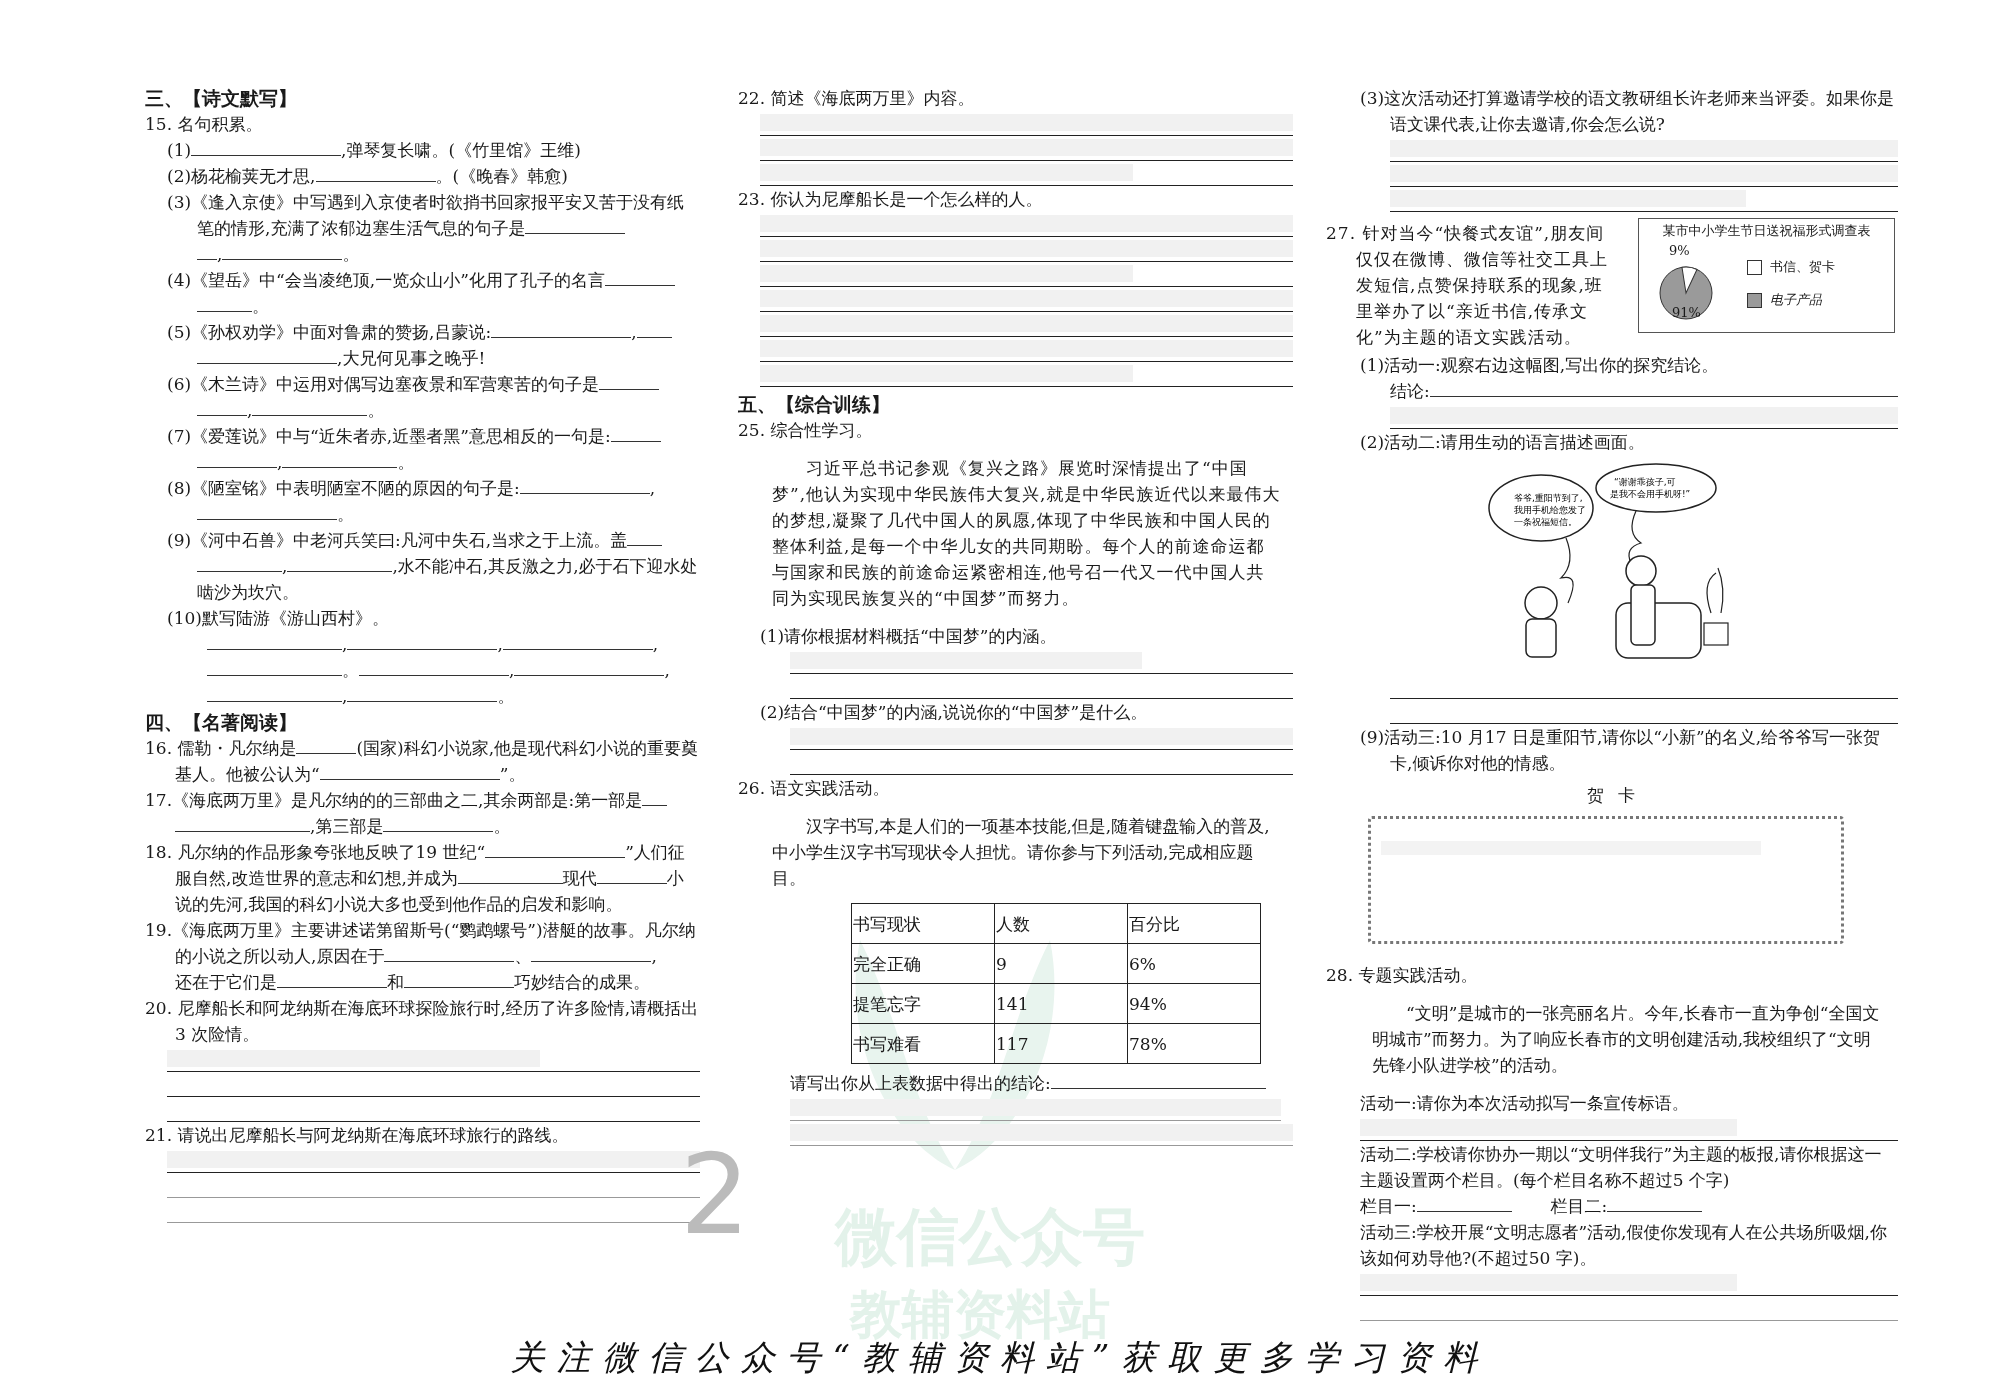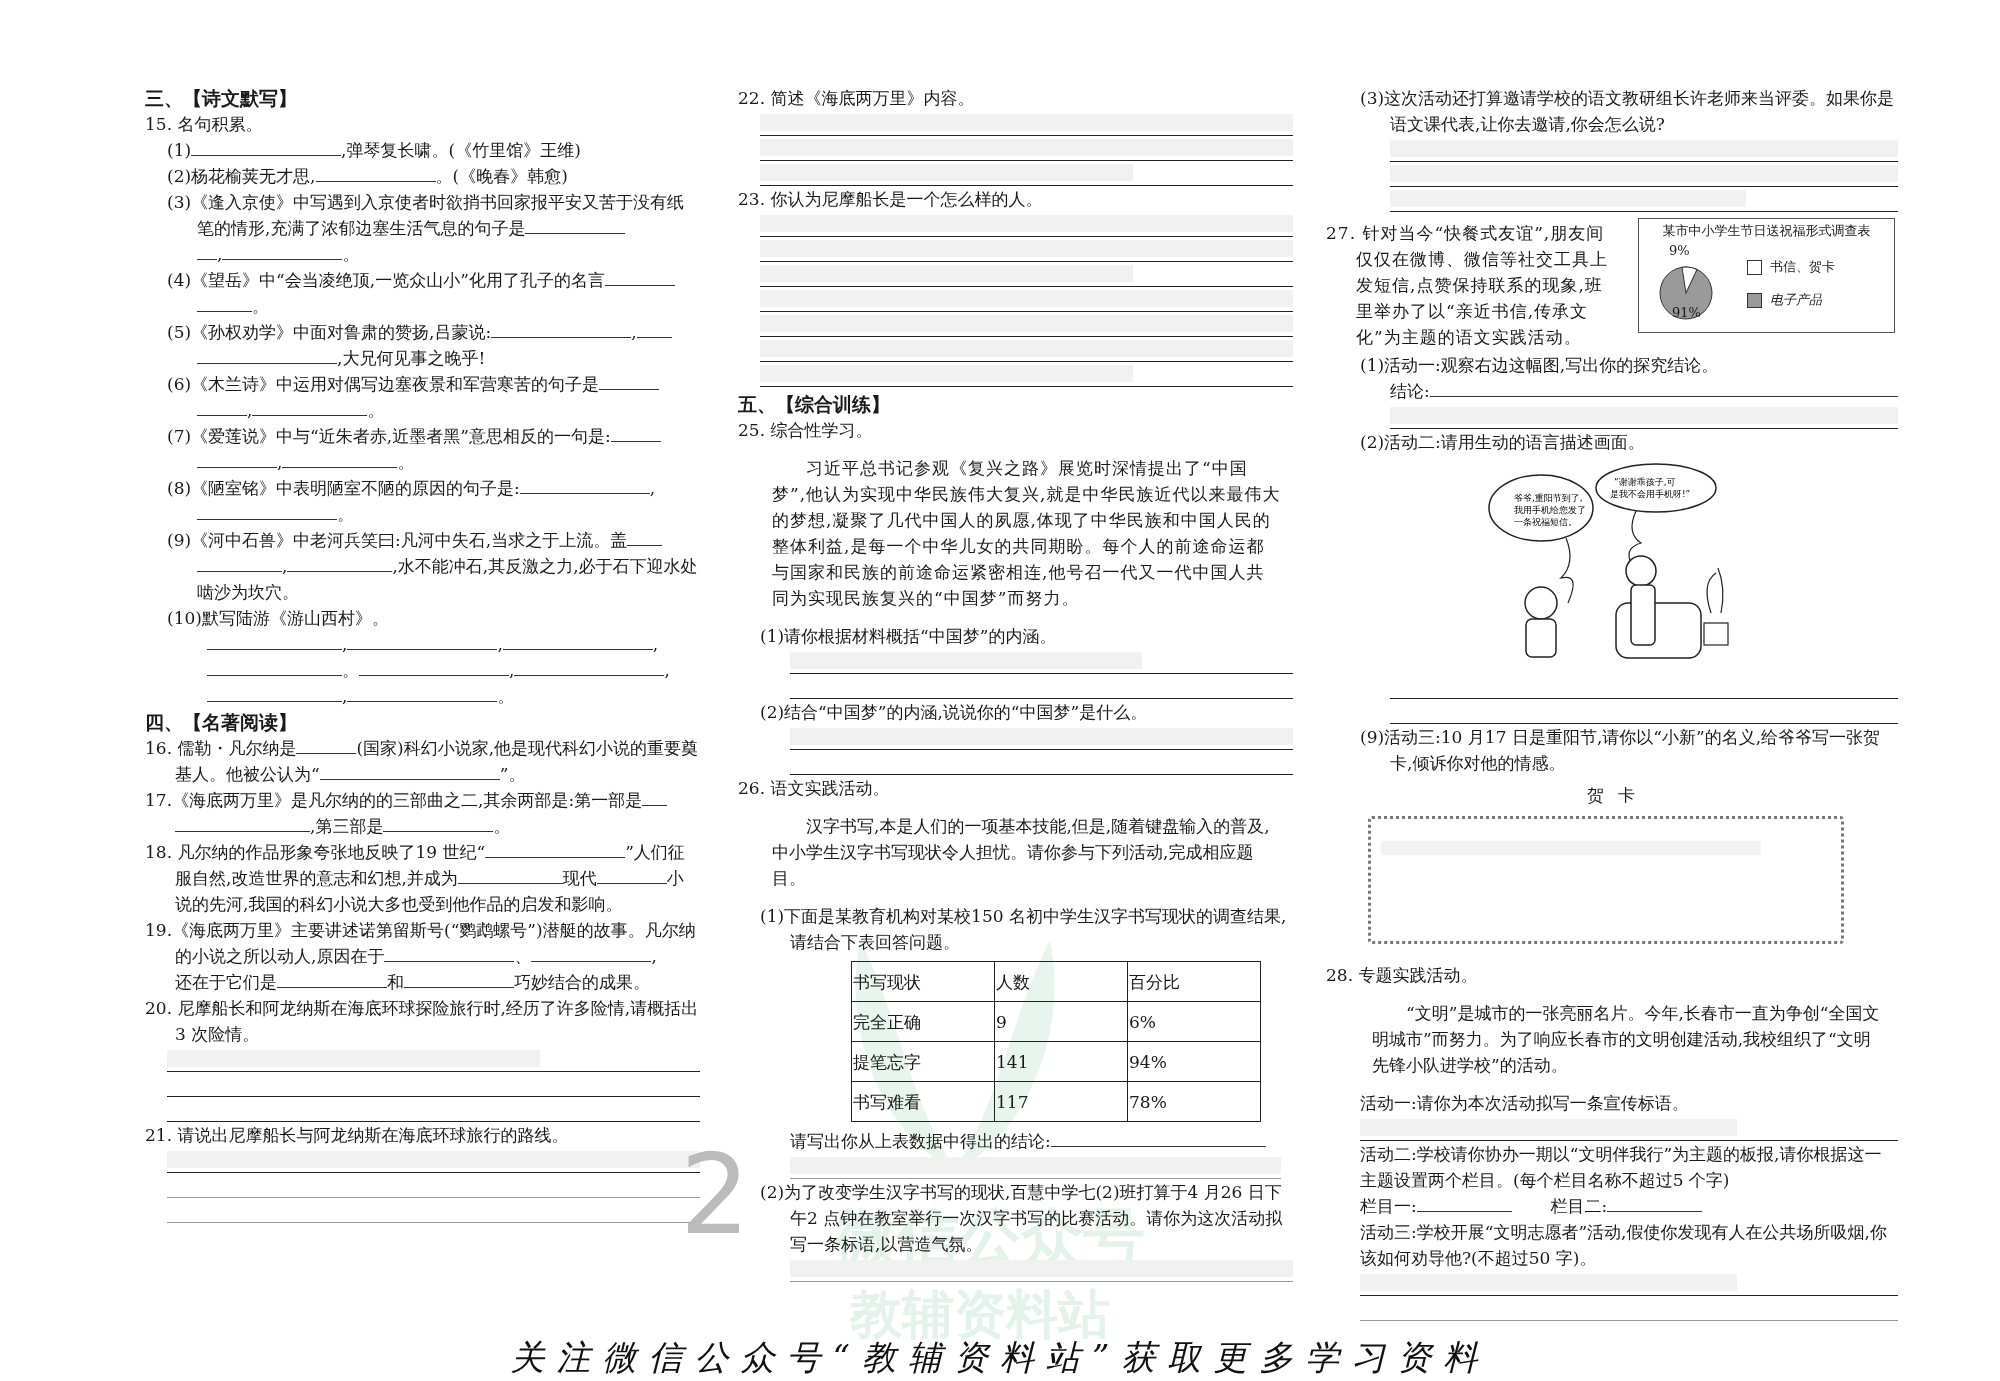--- a/index.html
+++ b/index.html
@@ -98,21 +98,20 @@
   <p class="para kai">习近平总书记参观《复兴之路》展览时深情提出了“中国梦”,他认为实现中华民族伟大复兴,就是中华民族近代以来最伟大的梦想,凝聚了几代中国人的夙愿,体现了中华民族和中国人民的整体利益,是每一个中华儿女的共同期盼。每个人的前途命运都与国家和民族的前途命运紧密相连,他号召一代又一代中国人共同为实现民族复兴的“中国梦”而努力。</p>
   <div class="q ind1">(1)请你根据材料概括“中国梦”的内涵。</div>
   <span class="ans fade" style="margin-left:52px"></span>
   <span class="ans" style="margin-left:52px"></span>
   <div class="q ind1">(2)结合“中国梦”的内涵,说说你的“中国梦”是什么。</div>
   <span class="ans full" style="margin-left:52px"></span>
   <span class="ans" style="margin-left:52px"></span>
 
   <div class="q">26. 语文实践活动。</div>
   <p class="para">汉字书写,本是人们的一项基本技能,但是,随着键盘输入的普及,中小学生汉字书写现状令人担忧。请你参与下列活动,完成相应题目。</p>
-  <div class="q hang">(1)下面是某教育机构对某校150 名初中学生汉字书写现状的调查结果,请结合下表回答问题。</div>
   <table class="survey">
     <tbody>
         <tr>
       <td>书写现状</td>
       <td>人数</td>
       <td>百分比</td>
     </tr>
     <tr>
       <td>完全正确</td>
       <td>9</td>
@@ -125,21 +124,20 @@
     </tr>
     <tr>
       <td>书写难看</td>
       <td>117</td>
       <td>78%</td>
     </tr>
   </tbody>
     </table>
   <div class="q" style="padding-left:52px;"><span>请写出你从上表数据中得出的结论:</span><span class="blank" style="width:215px"></span></div>
   <span class="ans full grey" style="margin-left:52px;margin-right:12px"></span>
-  <div class="q hang">(2)为了改变学生汉字书写的现状,百慧中学七(2)班打算于4 月26 日下午2 点钟在教室举行一次汉字书写的比赛活动。请你为这次活动拟写一条标语,以营造气氛。</div>
   <span class="ans full grey" style="margin-left:52px"></span>
 </div>
 
 <div class="col c3">
   <div class="q hang">(3)这次活动还打算邀请学校的语文教研组长许老师来当评委。如果你是语文课代表,让你去邀请,你会怎么说?</div>
   <span class="ans full" style="margin-left:52px"></span>
   <span class="ans full" style="margin-left:52px"></span>
   <span class="ans fade" style="margin-left:52px"></span>
 
   <div style="position:relative;height:140px;">

